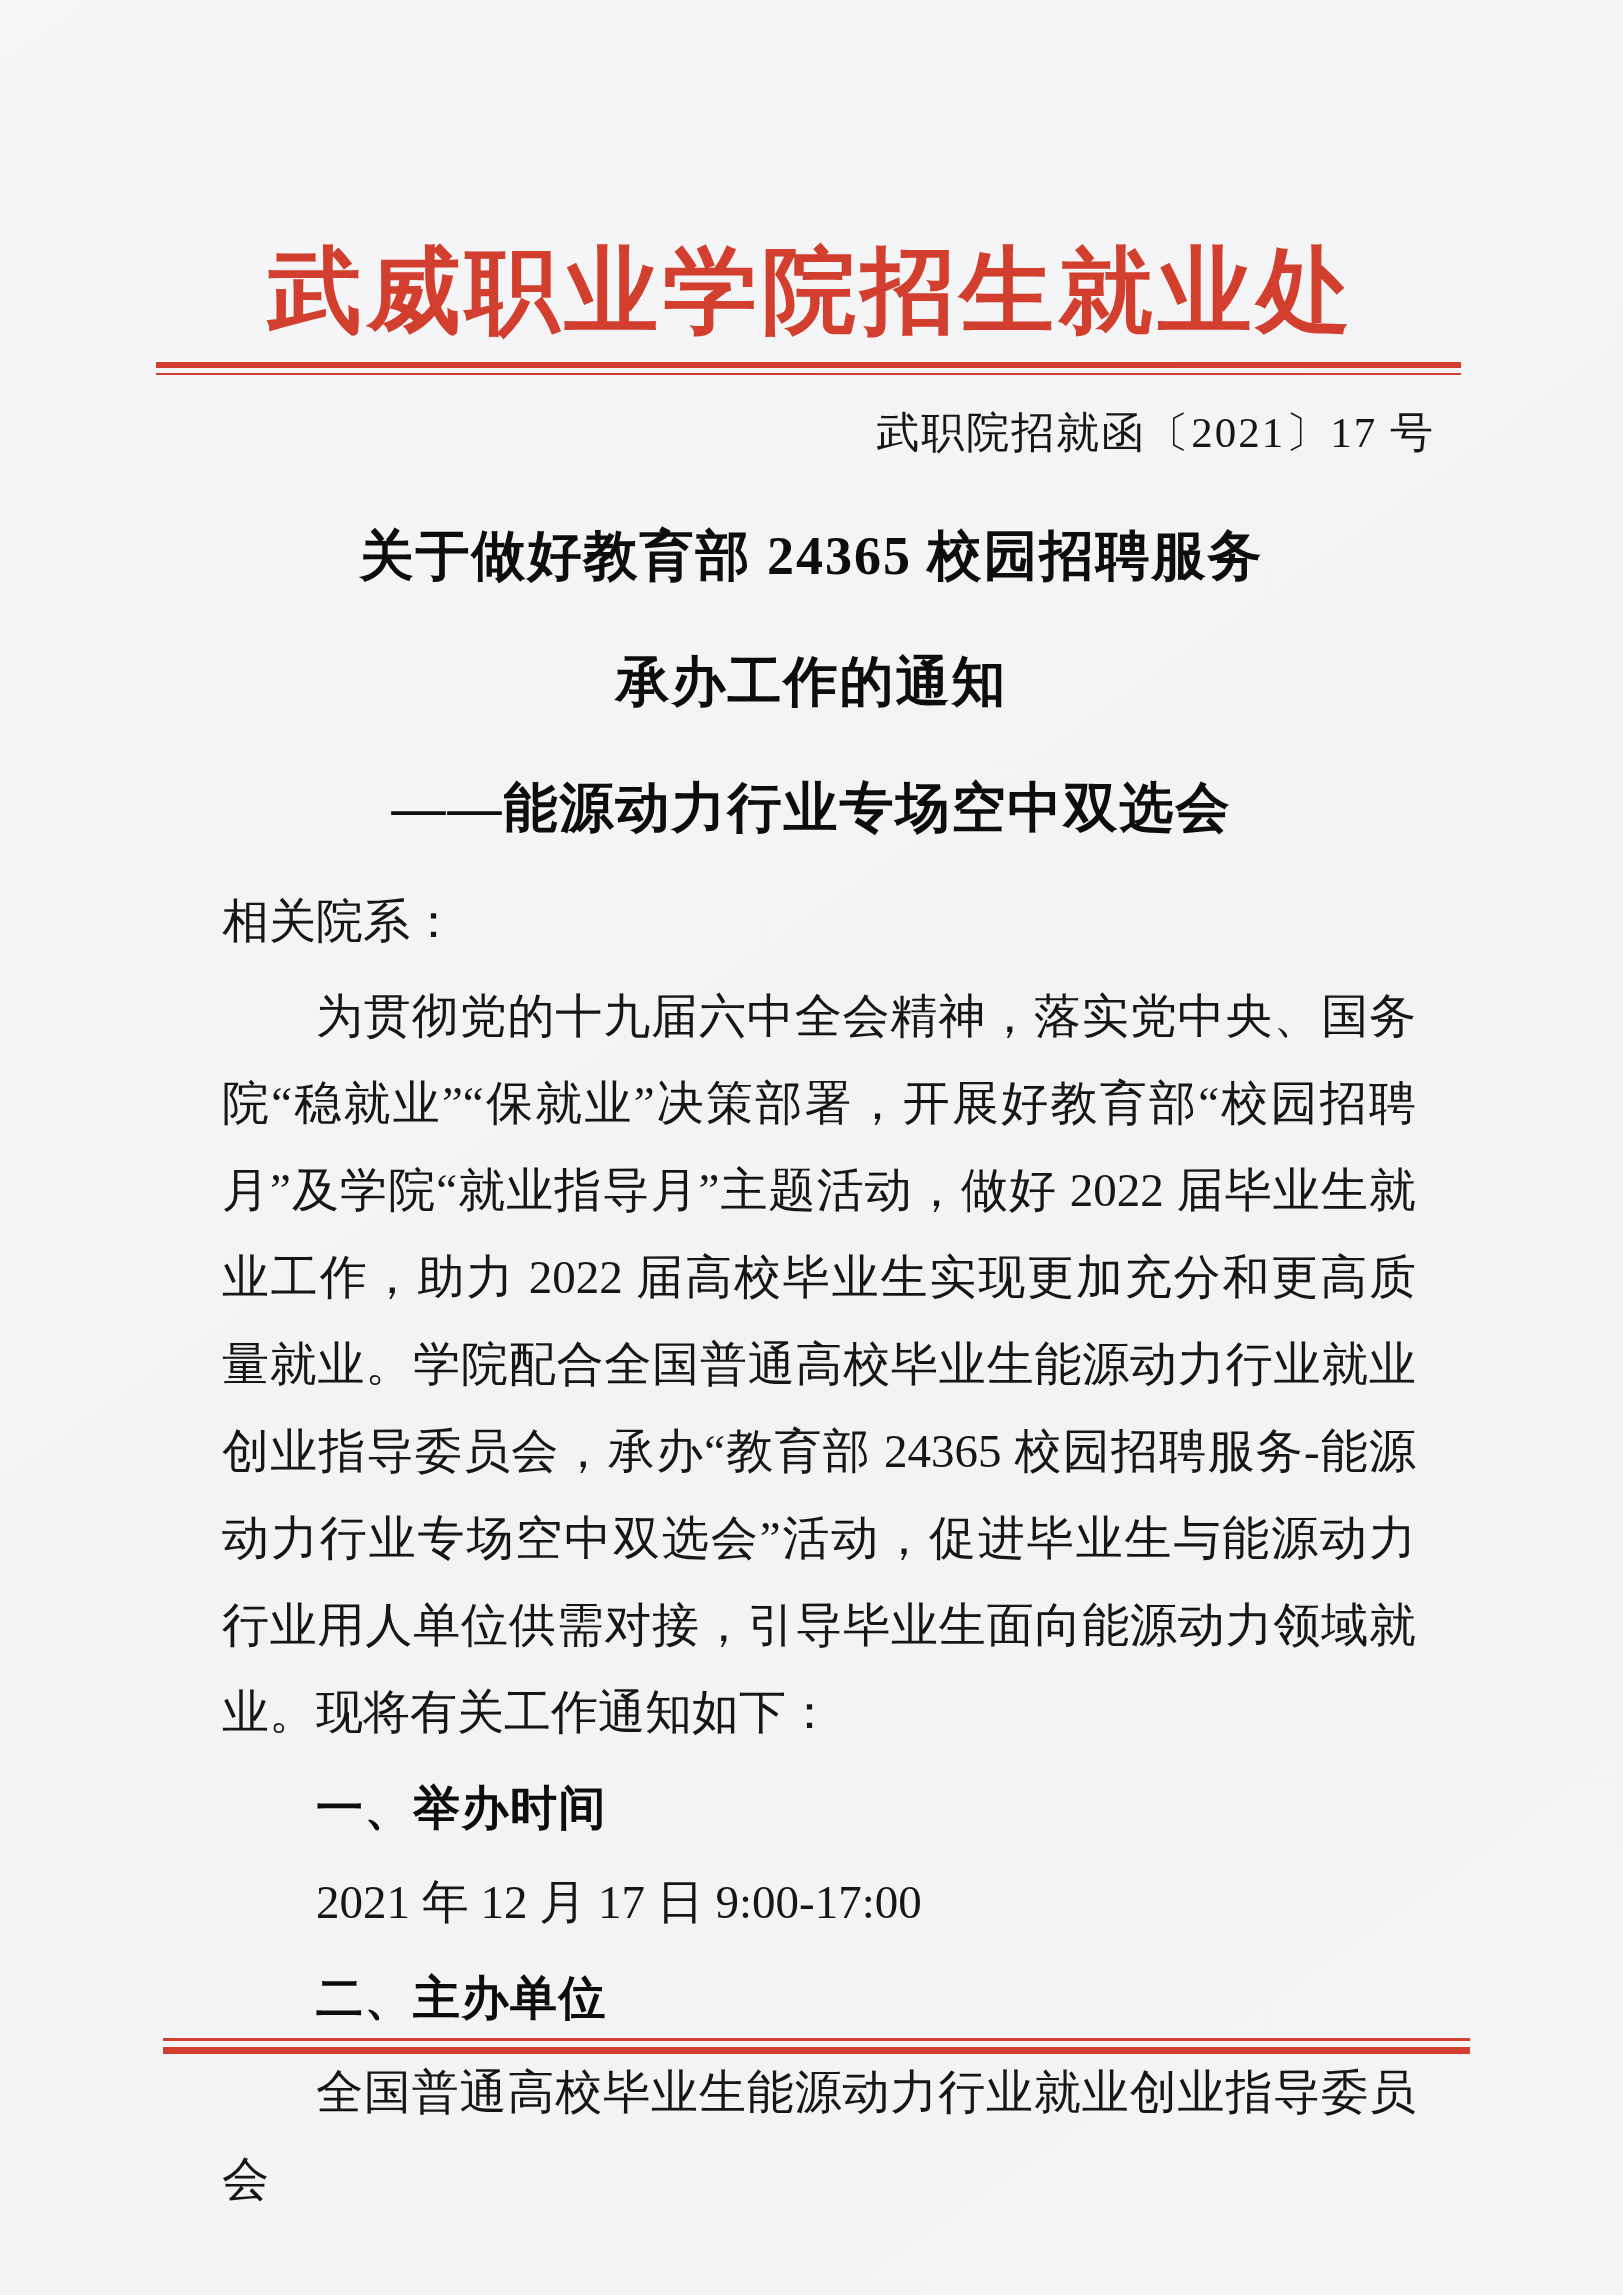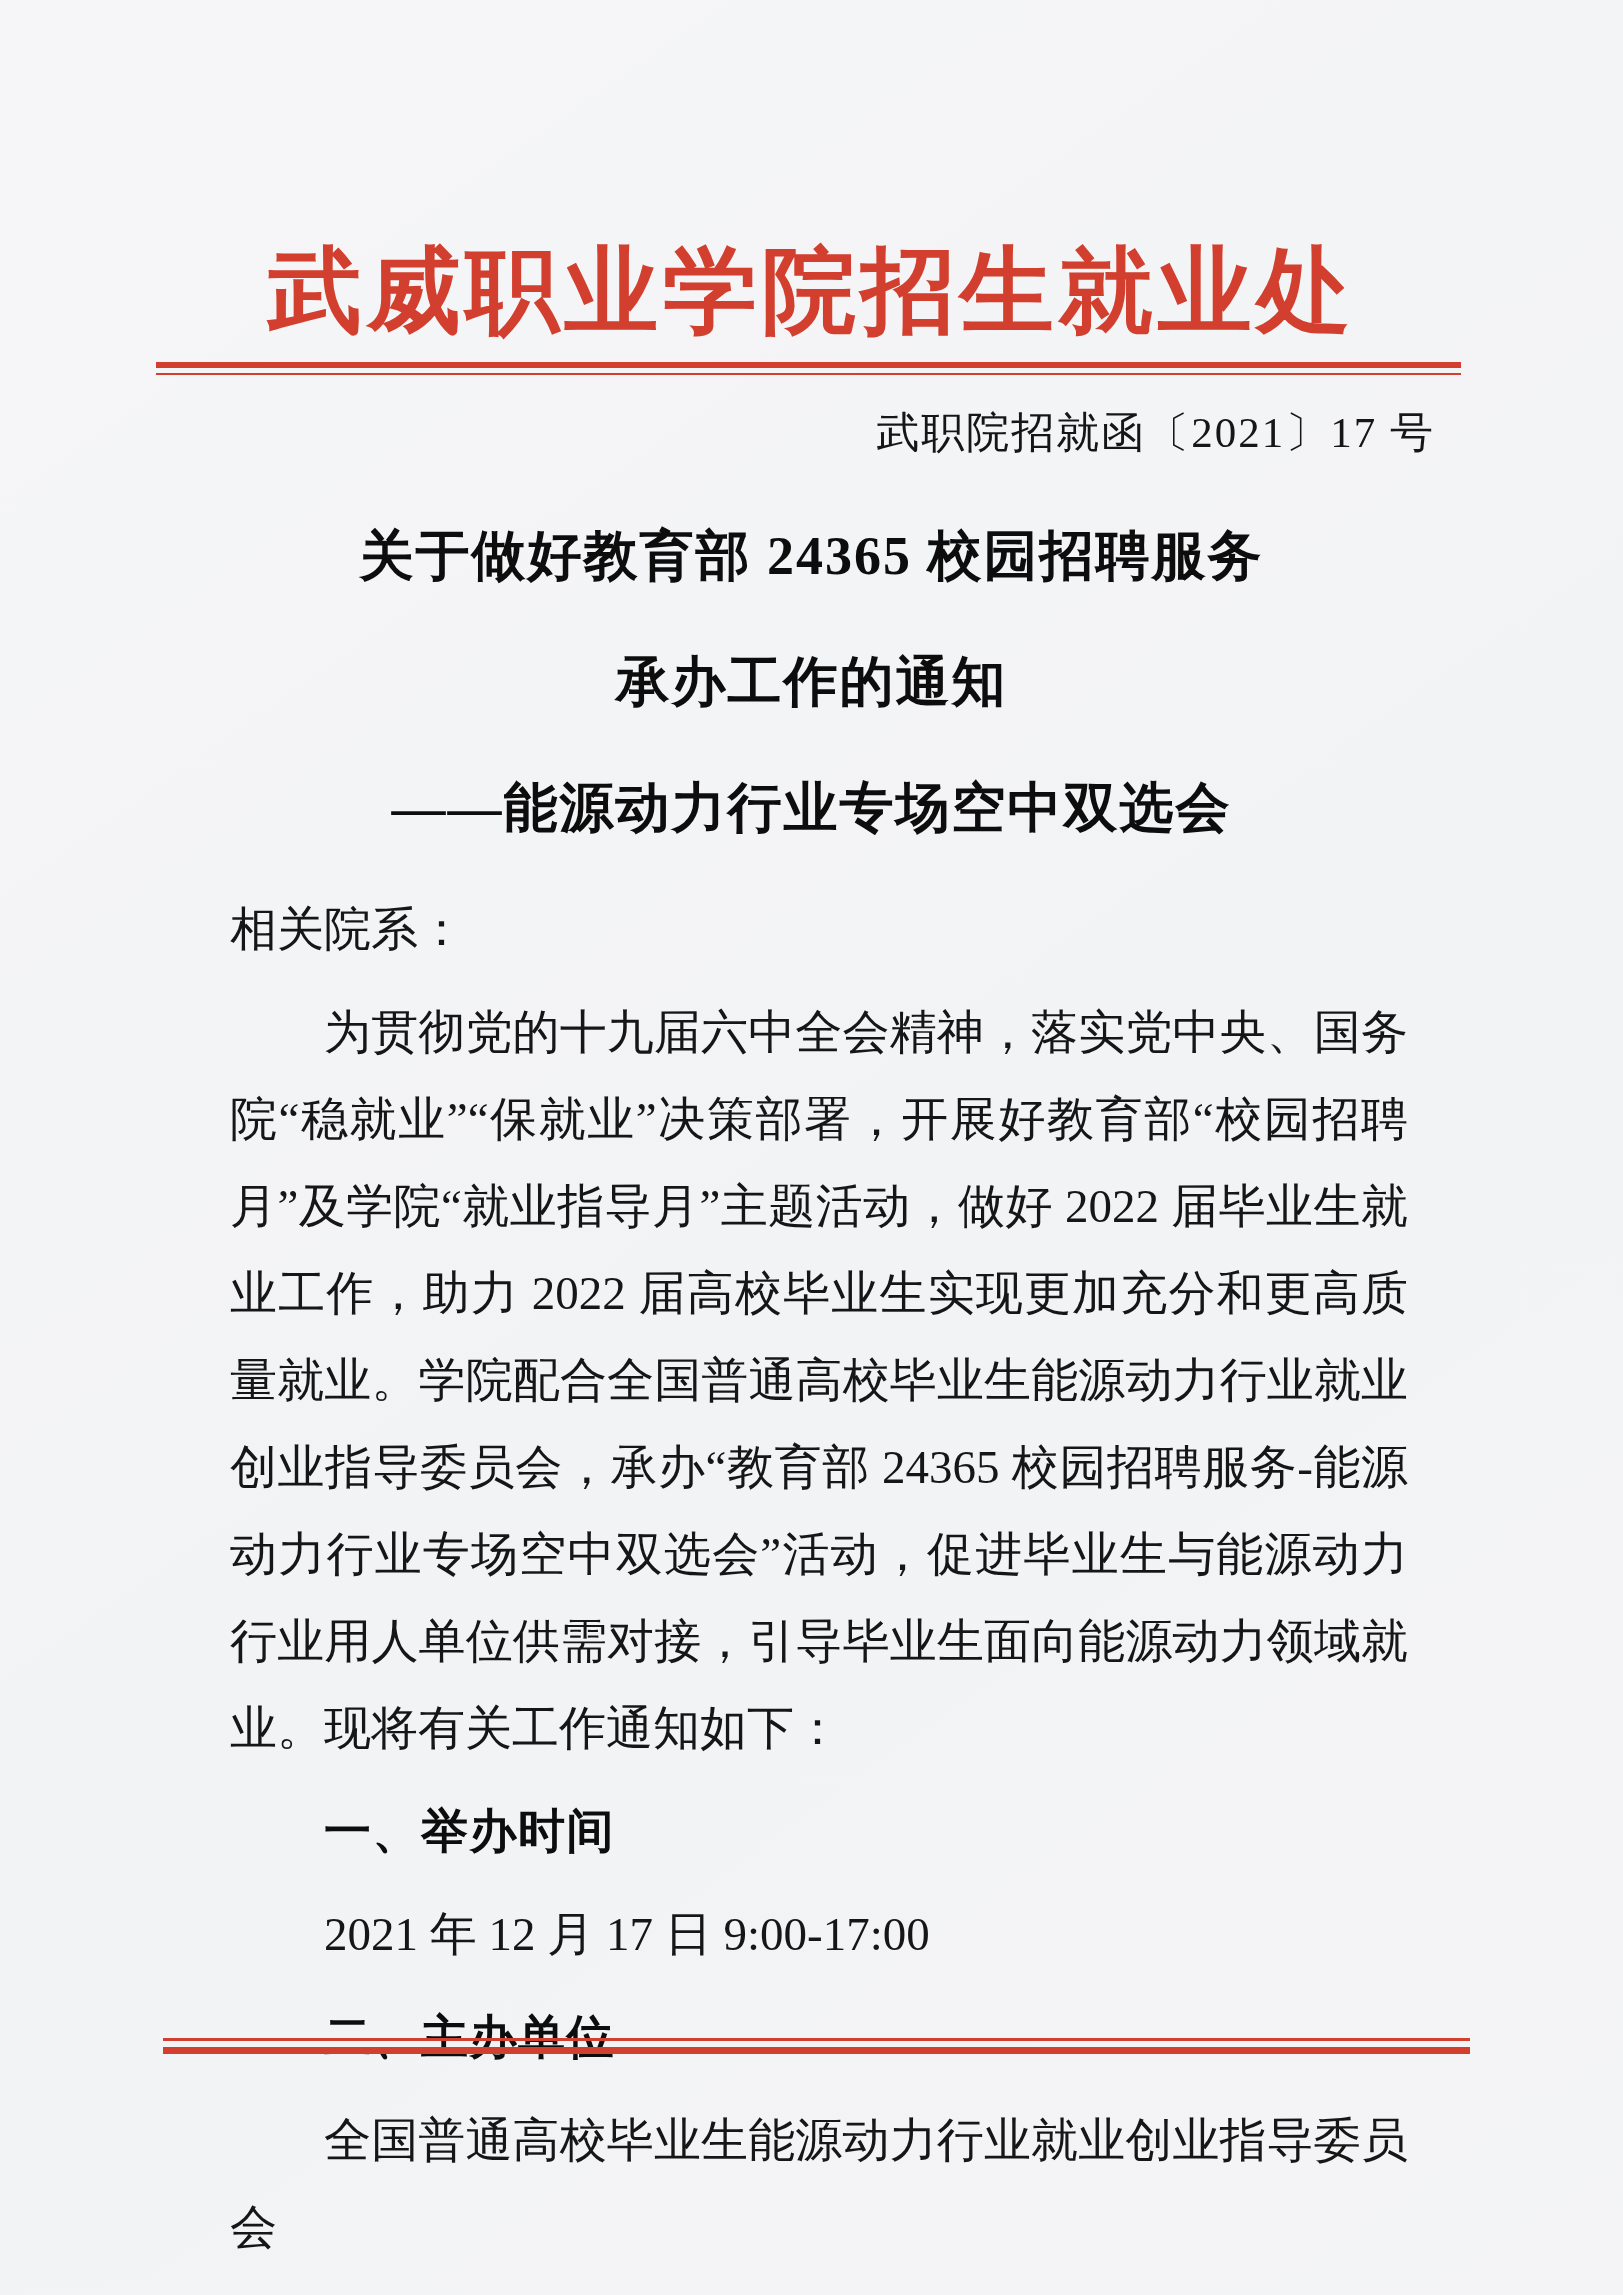--- a/index.html
+++ b/index.html
@@ -27,24 +27,24 @@
     position:absolute;top:493px;left:0;width:100%;
     text-align:center;font-weight:700;font-size:54px;
     line-height:126px;letter-spacing:2px;color:#0d0d0d;
   }
   .title-line{margin:0;}
   .body-block{
     position:absolute;top:870px;left:214px;width:1210px;
     font-size:47px;line-height:87px;
     text-align:justify;text-justify:inter-ideograph;
   }
-  .body-block p{margin:16px;}
+  .body-block p{margin:8px;}
   .indent{text-indent:2em;}
   .section-heading{
-    font-family:Liberation Serif, serif;
+    font-family:Liberation Sans, sans-serif;
     font-weight:700;text-indent:2em;letter-spacing:1.5px;color:#0d0d0d;
   }
   .footer-rule-thin{top:2038px;left:163px;right:153px;height:2.5px;}
   .footer-rule-thick{top:2047px;left:163px;right:153px;height:6.9px;}
 </style>
 </head>
 <body>
 
 <div class="page">
 

